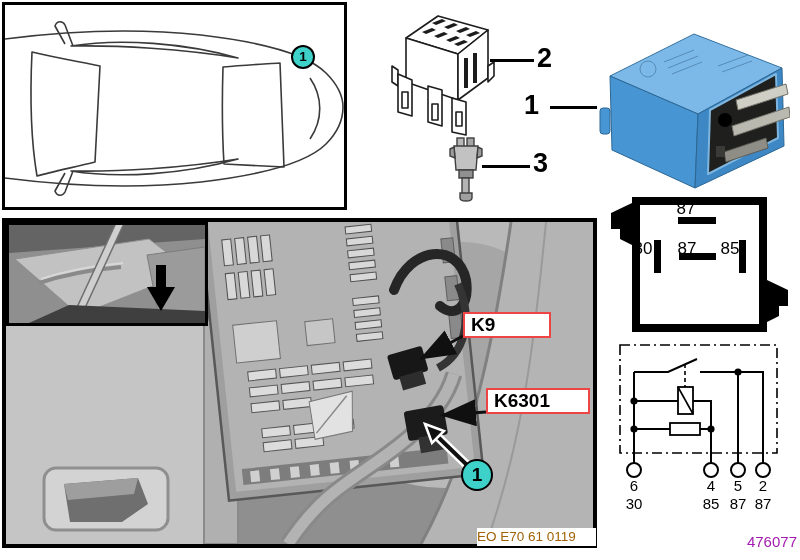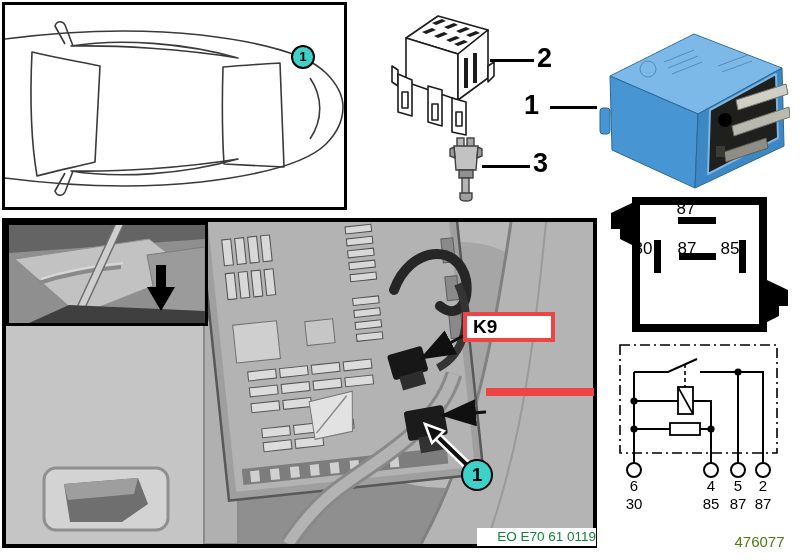--- a/index.html
+++ b/index.html
@@ -10,25 +10,25 @@
   .photo-panel{border:4px solid #000;background:#8f8f8f;}
   .itemnum{font-weight:bold;font-size:27px;line-height:27px;}
   .leader{background:#000;height:3px;}
   .callout{border-radius:50%;background:#3ed1c9;border:2px solid #000;text-align:center;font-weight:bold;}
   .callout.small{width:20px;height:20px;line-height:20px;font-size:13.5px;}
   .callout.big{width:28px;height:28px;line-height:28px;font-size:19px;z-index:6;}
   .pinsquare{border:8px solid #000;background:#fff;width:119px;height:119px;}
   .bar{background:#000;}
   .pinlbl{font-size:17px;text-align:center;}
   .schlbl{font-size:15px;text-align:center;}
-  .pbox{background:#fff;border:4px solid #ef4444;z-index:5;}
+  .pbox{background:#fff;border:2px solid #ef4444;z-index:5;}
   .pbox .row{font-weight:bold;font-size:19px;line-height:22px;height:22px;padding-left:6px;background:#fff;}
   .pbox .row + .row{border-top:3px solid #101010;}
-  .code-box{background:#fff;color:#15803d;font-size:13.5px;line-height:18px;text-align:right;z-index:6;}
-  .docnum{color:#4d7c0f;font-size:15px;text-align:center;}
+  .code-box{background:#fff;color:#a16207;font-size:13.5px;line-height:18px;text-align:left;z-index:6;}
+  .docnum{color:#a21caf;font-size:15px;text-align:right;}
   .inset{border:3px solid #000;background:#8f8f8f;z-index:5;}
   svg{display:block;}
 </style>
 </head>
 <body>
 
 <div class="canvas">
 
   <div class="abs panel" style="left:2px;top:2px;width:339px;height:202px;">
     <svg width="339" height="202" viewBox="0 0 339 202">
@@ -284,20 +284,21 @@
         <rect x="147" y="40" width="10" height="24" fill="#000"></rect>
         <polygon points="138,62 166,62 152,86" fill="#000"></polygon>
       </g>
     </svg>
   </div>
 
   <div class="abs pbox" style="left:463px;top:312px;width:84px;">
     <div class="row">K9</div>
   </div>
   <div class="abs pbox" style="left:486px;top:388px;width:100px;">
+    <div class="row">K6301</div>
   </div>
 
   <div class="abs callout big" style="left:461px;top:459px;">
     <span>1</span>
   </div>
 
   <div class="abs code-box" style="left:477px;top:528px;width:119px;height:18px;">EO E70 61 0119</div>
 
   <div class="abs docnum" style="left:722px;top:533px;width:75px;">476077</div>
 

